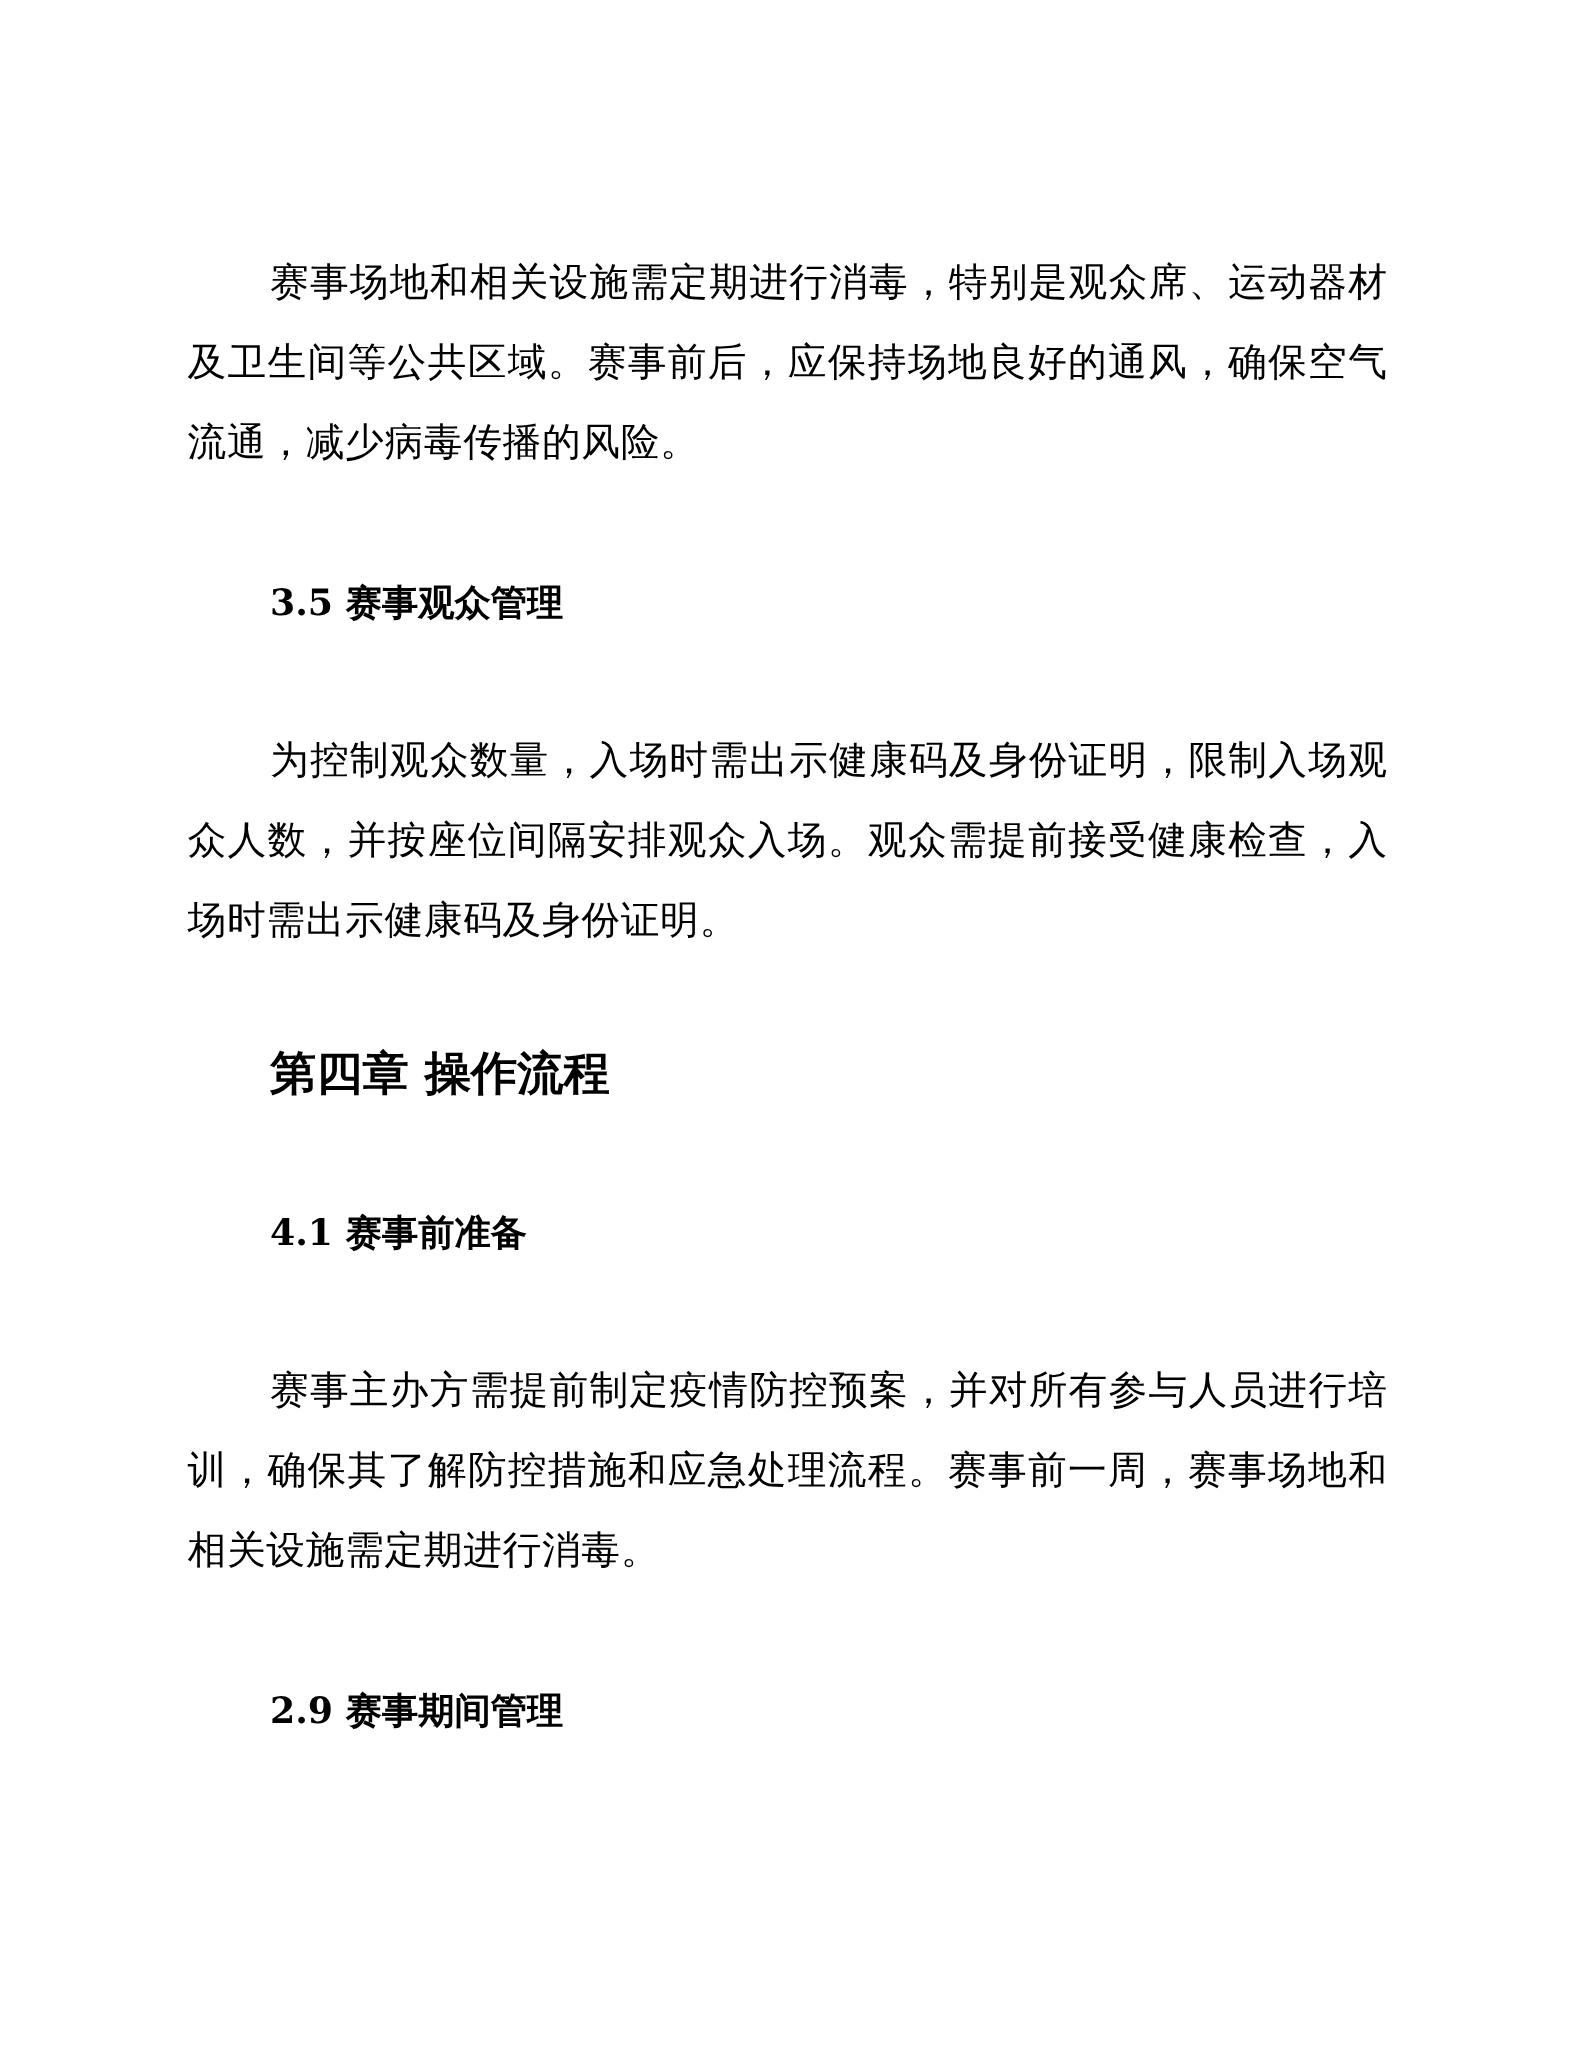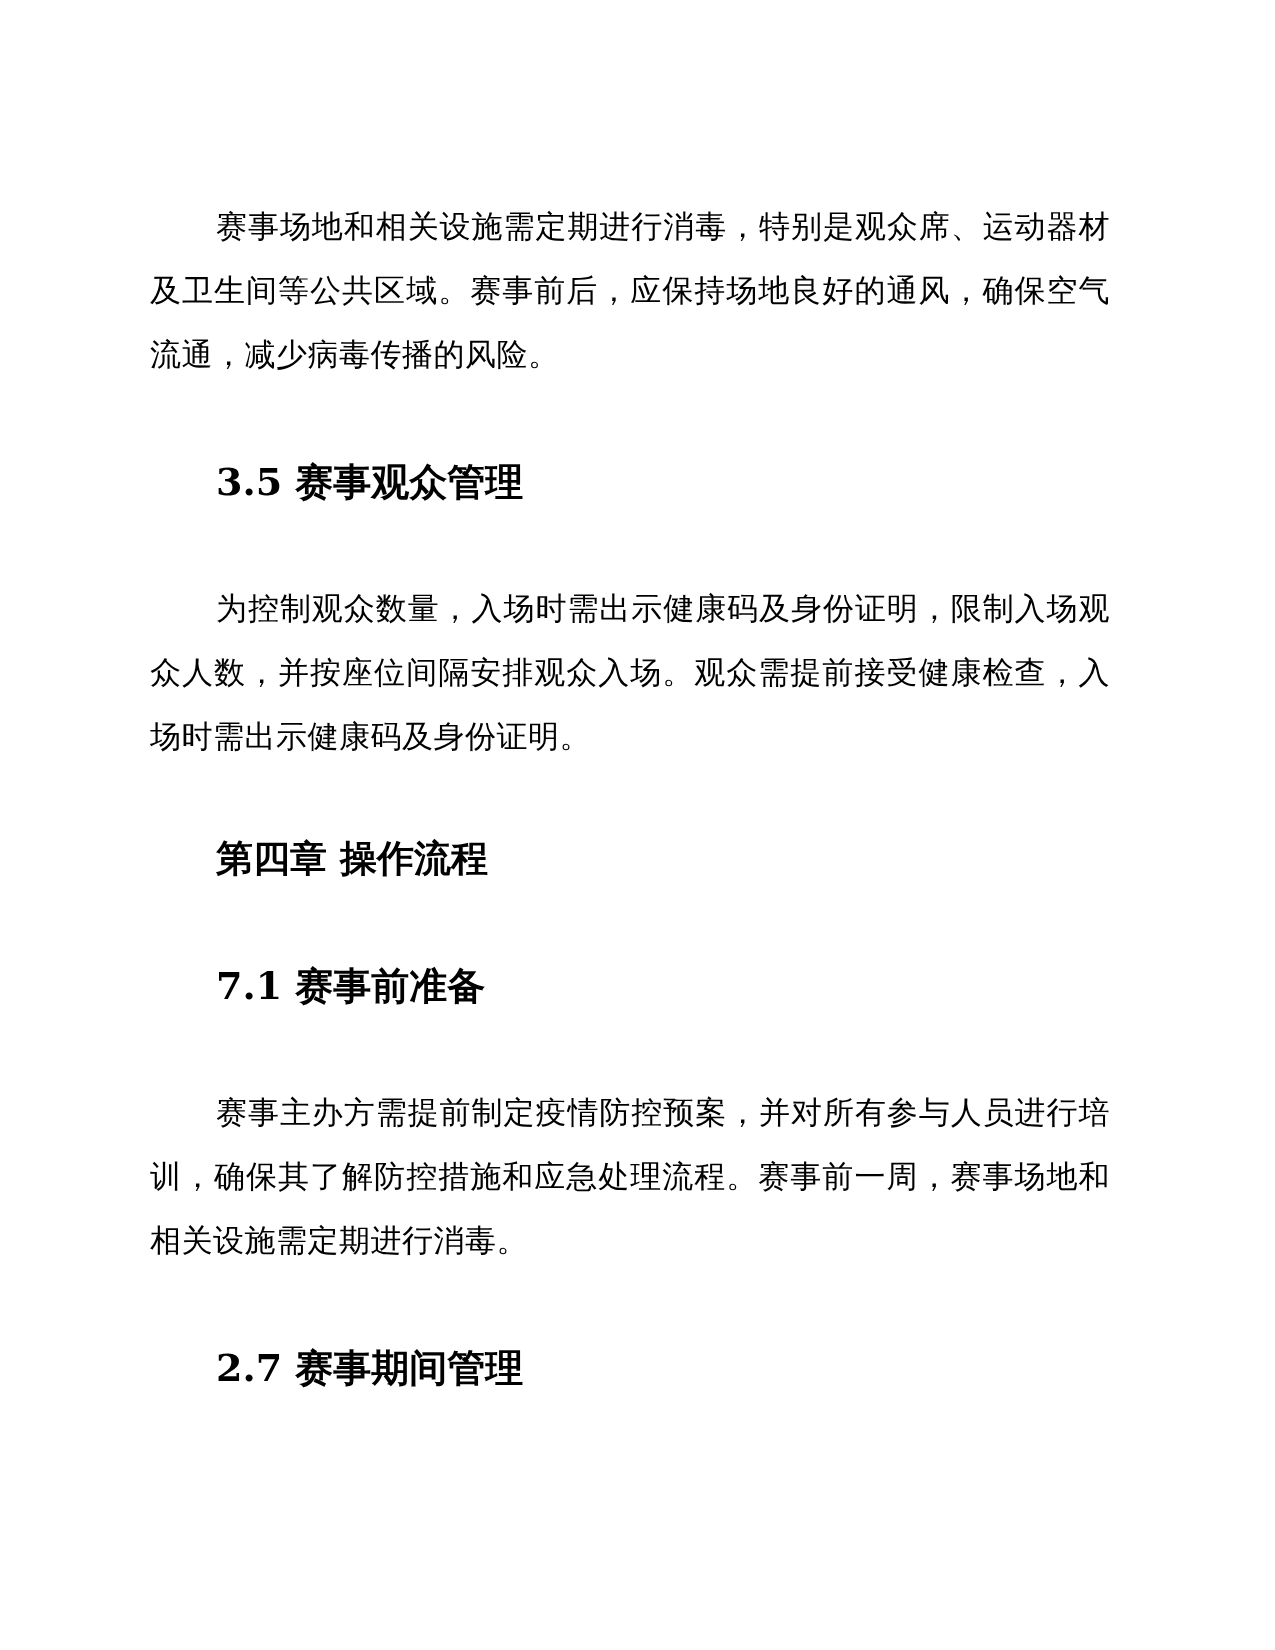--- a/index.html
+++ b/index.html
@@ -27,21 +27,21 @@
       font-size: 31px;
       line-height: 64px;
       text-indent: 66px;
       letter-spacing: 0.5px;
       margin: 0;
       text-align: justify;
     }
     .heading-sec {
       position: absolute;
       left: 216px;
-      font-size: 38px;
+      font-size: 29px;
       font-weight: bold;
       margin: 0;
       line-height: 40px;
     }
     .heading-chap {
       position: absolute;
       left: 216px;
       font-size: 37px;
       font-weight: bold;
       margin: 0;
@@ -55,19 +55,19 @@
 <div class="page">
 
   <p class="para" style="top:150px;">赛事场地和相关设施需定期进行消毒，特别是观众席、运动器材及卫生间等公共区域。赛事前后，应保持场地良好的通风，确保空气流通，减少病毒传播的风险。</p>
 
   <h3 class="heading-sec" style="top:418px;">3.5 赛事观众管理</h3>
 
   <p class="para" style="top:532px;">为控制观众数量，入场时需出示健康码及身份证明，限制入场观众人数，并按座位间隔安排观众入场。观众需提前接受健康检查，入场时需出示健康码及身份证明。</p>
 
   <h2 class="heading-chap" style="top:790px;">第四章 操作流程</h2>
 
-  <h3 class="heading-sec" style="top:922px;">7.1 赛事前准备</h3>
+  <h3 class="heading-sec" style="top:922px;">4.1 赛事前准备</h3>
 
   <p class="para" style="top:1036px;">赛事主办方需提前制定疫情防控预案，并对所有参与人员进行培训，确保其了解防控措施和应急处理流程。赛事前一周，赛事场地和相关设施需定期进行消毒。</p>
 
-  <h3 class="heading-sec" style="top:1304px;">2.7 赛事期间管理</h3>
+  <h3 class="heading-sec" style="top:1304px;">2.9 赛事期间管理</h3>
 
 </div>
 
 </body></html>

